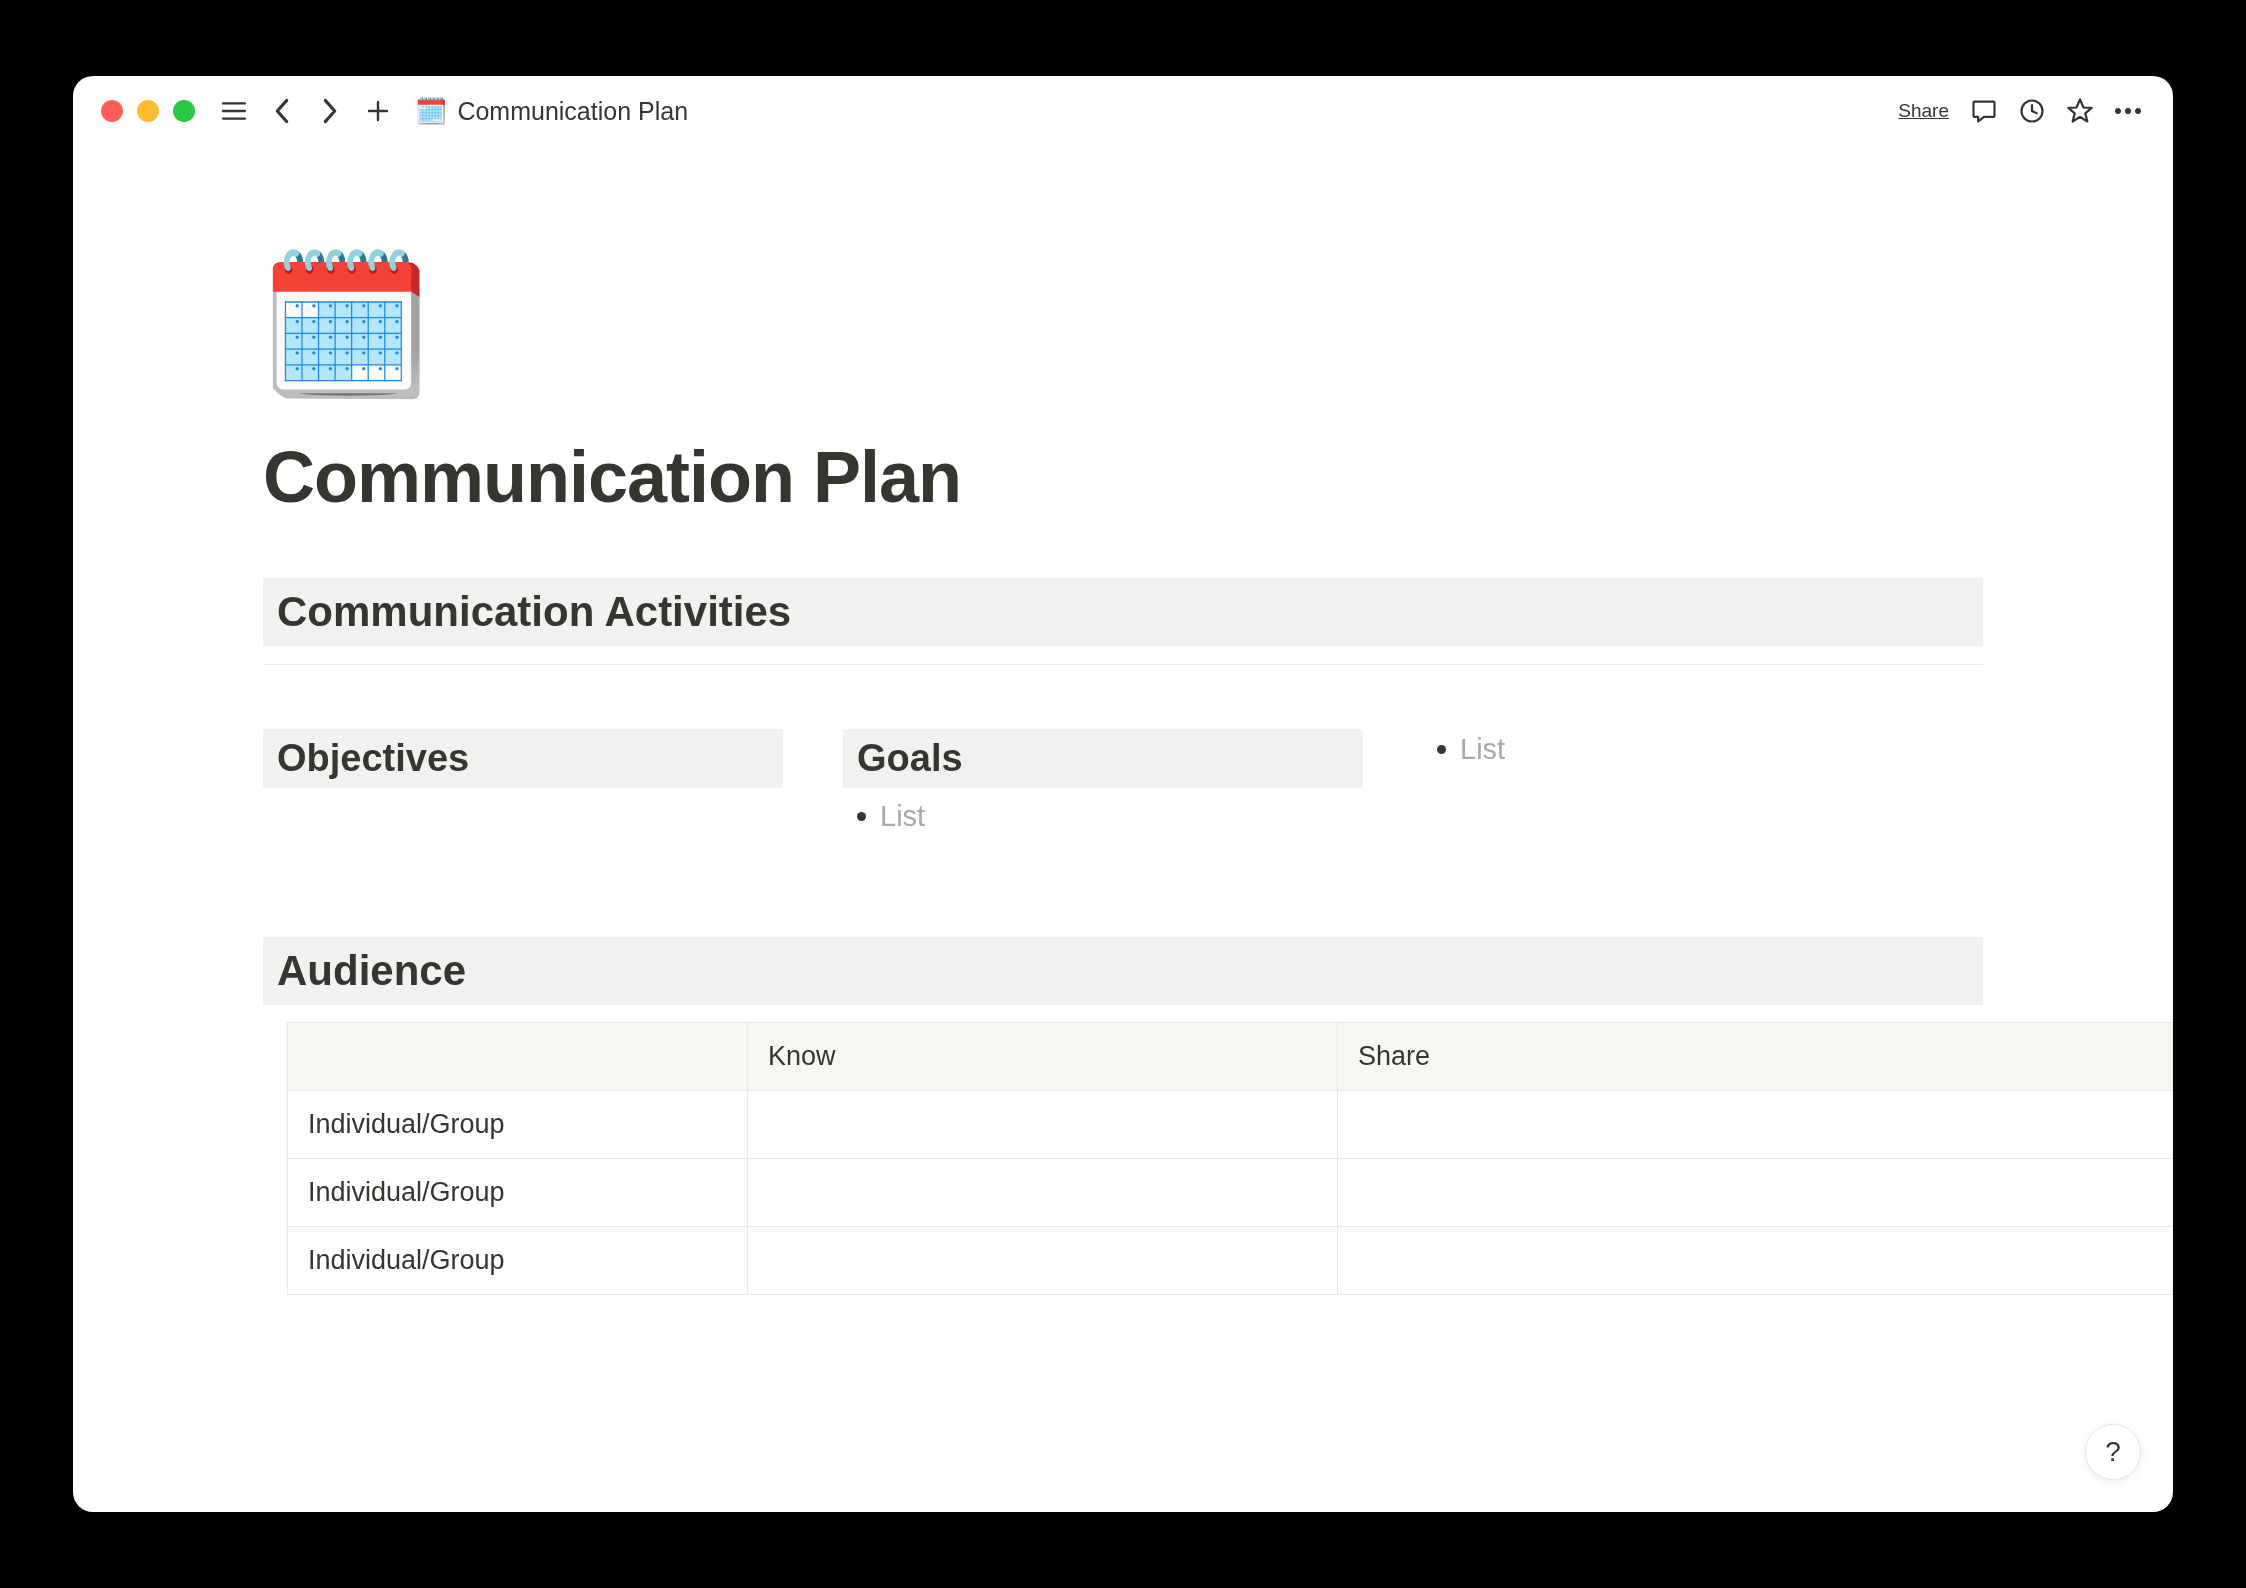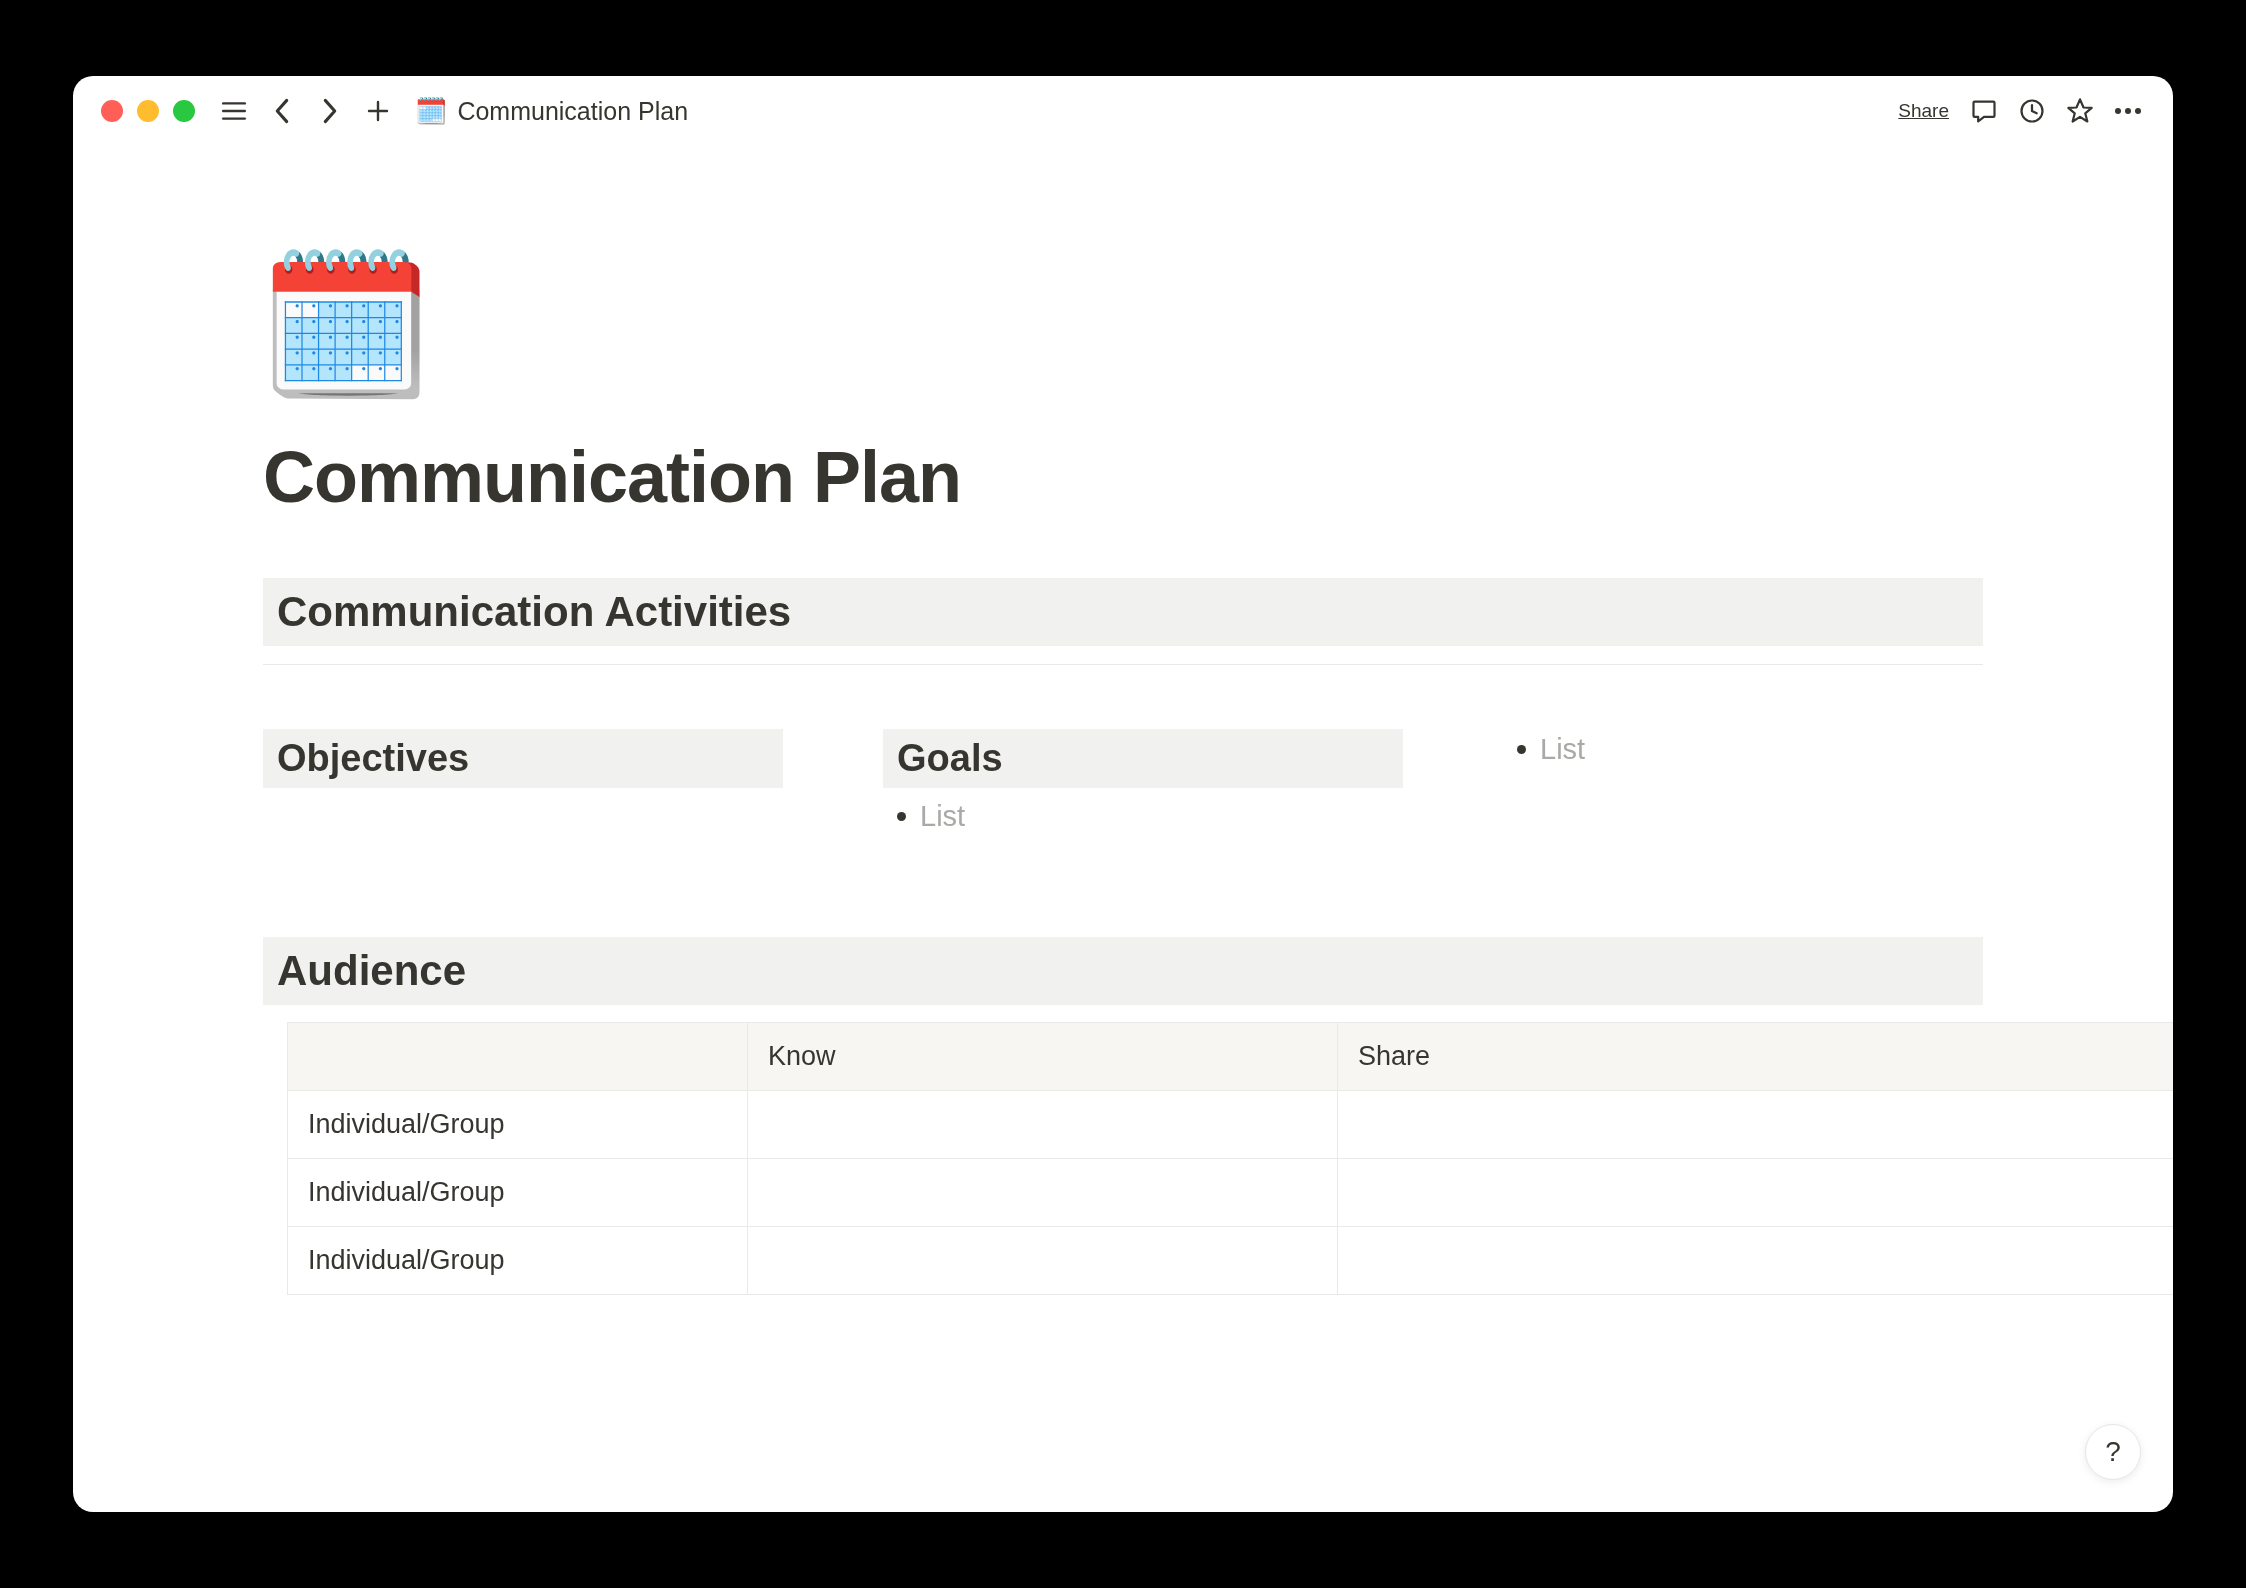--- a/index.html
+++ b/index.html
@@ -110,21 +110,21 @@
       margin-bottom: 17px;
     }
     .divider {
       height: 1px;
       background: #e9e9e7;
       margin-top: 18px;
       margin-bottom: 64px;
     }
     .cols {
       display: flex;
-      gap: 100px;
+      gap: 60px;
       margin-bottom: 100px;
     }
     .col { flex: 0 0 520px; min-width: 0; }
     .col-h3 {
       background: #f1f1ef;
       font-size: 38px;
       font-weight: 600;
       color: #37352f;
       padding: 8px 14px;
       margin-bottom: 8px;

